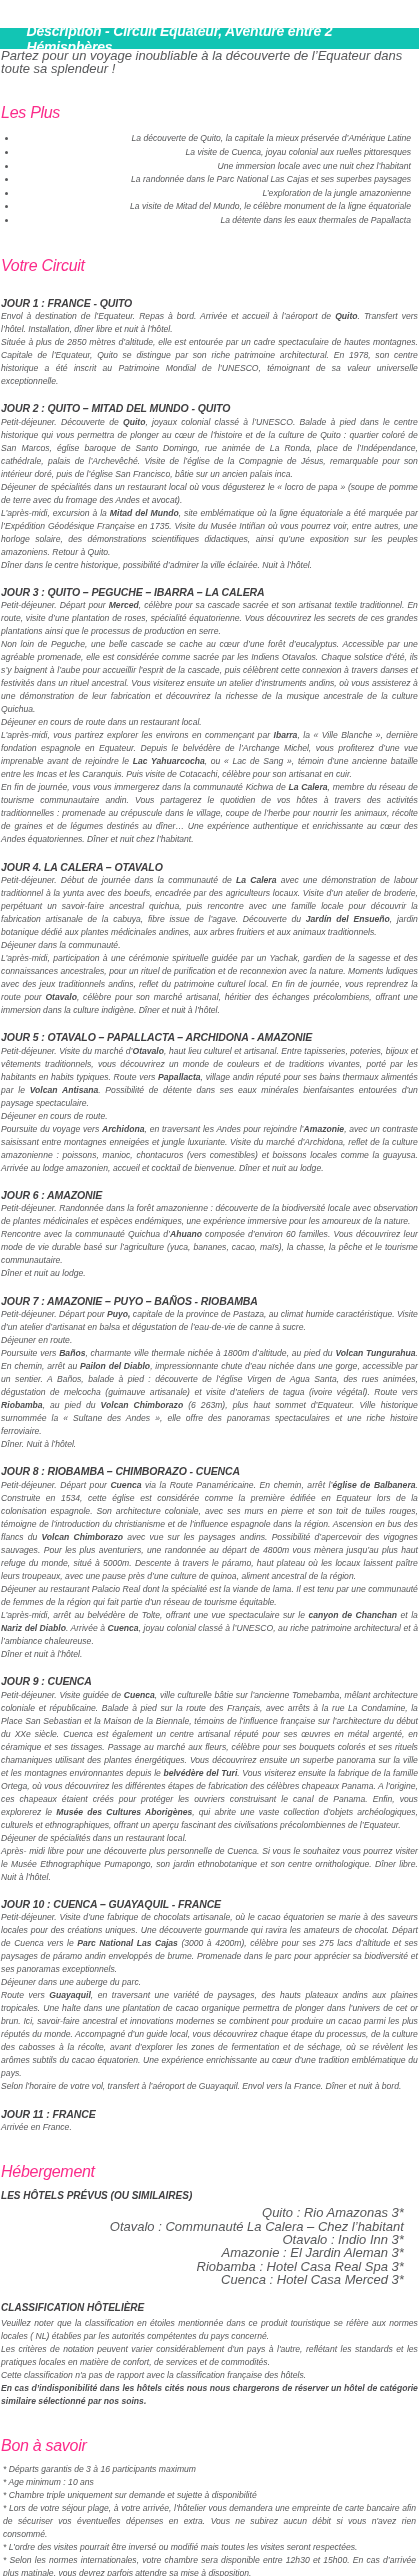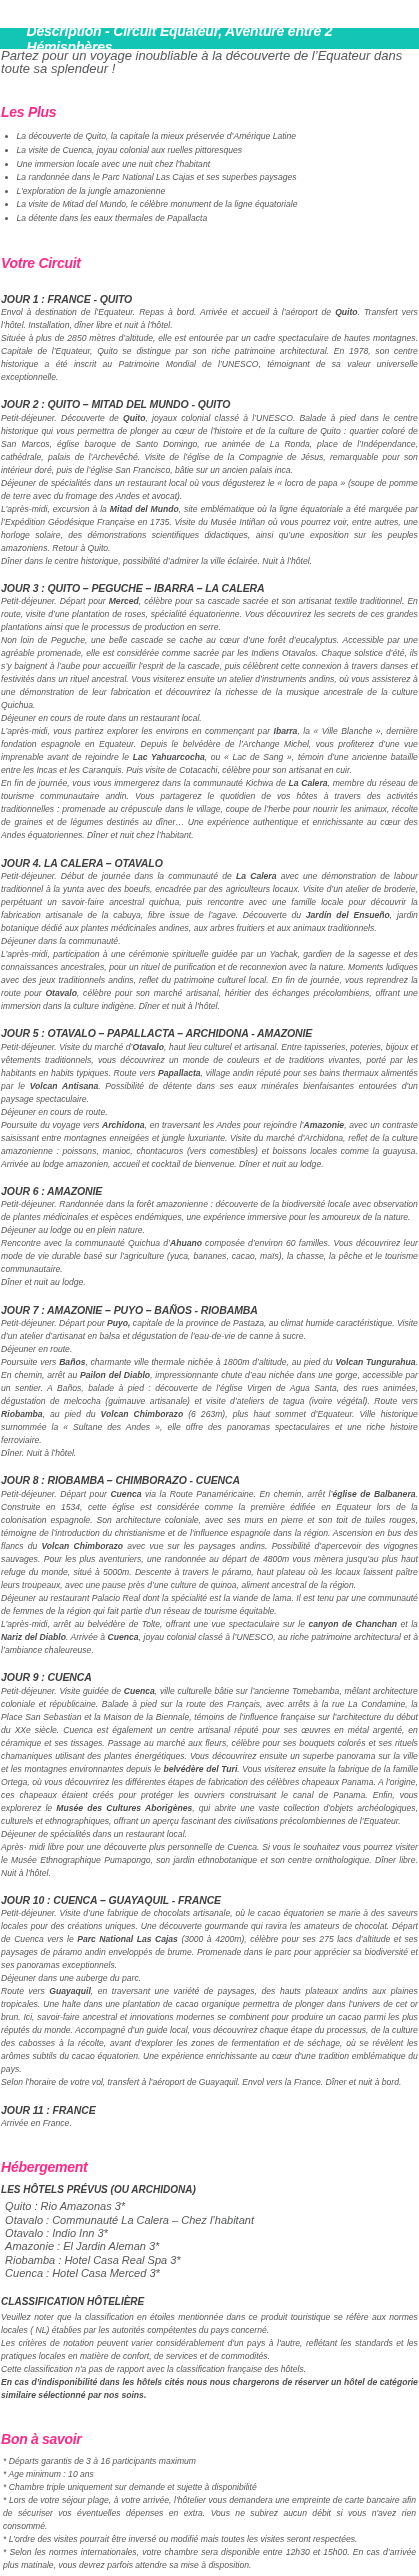--- a/index.html
+++ b/index.html
@@ -28,29 +28,30 @@
     font-style:italic;
     letter-spacing:-0.2px;
   }
   .intro{
     margin:0 1.1px 0 1.1px;
     font-size:13px;
     line-height:12.7px;
   }
   h1.pink{
     color:var(--pink,#fb2b8a);
-    font-size:14px;
-    font-weight:bold;
+    font-size:16px;
+    font-weight:normal;
     font-style:italic;
     margin:29px 1.1px 7.7px 1.1px;
     letter-spacing:-0.3px;
   }
   ul.plus-list{
     margin:10px 8px 0 0;
     padding:0 0 0 16.6px;
+    text-align:right;
   }
   ul.plus-list li{
     font-size:8.6px;
     line-height:13.6px;
     margin:0;
   }
   .day{margin:0 1.1px 0 1.1px;padding-top:13.3px;}
   .day h3{
     margin:0;
     font-size:10.5px;
@@ -69,23 +70,24 @@
   .day p b, .body-p b{color:#4d4e50;}
   .hotels{margin:3.3px 1.1px 0 1.1px;}
   .subhead{
     margin:14.4px 1.1px 0 1.1px;
     font-size:10px;
     font-weight:bold;
     color:#414042;
     line-height:14.4px;
   }
   .line{
-    margin:0 4px;
-    font-size:11px;
+    margin:0 14px;
+    font-size:13px;
     line-height:13.3px;
+    text-align:right;
   }
   .classif{margin-top:2.2px;}
   .classif .body-p{margin:0 1.1px;}
   .body-p.bold-p{font-weight:bold;color:#4d4e50;}
   .notes{margin-top:5.5px;}
   .notes .body-p{margin:0 3px;}
 </style>
 </head>
 <body style="--teal: #12c5b4; --pink: #fb2b8a;">
 
@@ -138,36 +140,36 @@
       </section>
       <section class="day">
         <h3>JOUR 5 : OTAVALO – PAPALLACTA – ARCHIDONA - AMAZONIE</h3>
         <p class="body-p"><span>Petit-déjeuner. Visite du marché d’</span><b>Otavalo</b><span>, haut lieu culturel et artisanal. Entre tapisseries, poteries, bijoux et vêtements traditionnels, vous découvrirez un monde de couleurs et de traditions vivantes, porté par les habitants en habits typiques. Route vers </span><b>Papallacta</b><span>, village andin réputé pour ses bains thermaux alimentés par le </span><b>Volcan Antisana</b><span>. Possibilité de détente dans ses eaux minérales bienfaisantes entourées d’un paysage spectaculaire.</span></p>
         <p class="body-p"><span>Déjeuner en cours de route.</span></p>
         <p class="body-p"><span>Poursuite du voyage vers </span><b>Archidona</b><span>, en traversant les Andes pour rejoindre l’</span><b>Amazonie</b><span>, avec un contraste saisissant entre montagnes enneigées et jungle luxuriante. Visite du marché d’Archidona, reflet de la culture amazonienne : poissons, manioc, chontacuros (vers comestibles) et boissons locales comme la guayusa. Arrivée au lodge amazonien, accueil et cocktail de bienvenue. Dîner et nuit au lodge.</span></p>
       </section>
       <section class="day">
         <h3>JOUR 6 : AMAZONIE</h3>
         <p class="body-p"><span>Petit-déjeuner. Randonnée dans la forêt amazonienne : découverte de la biodiversité locale avec observation de plantes médicinales et espèces endémiques, une expérience immersive pour les amoureux de la nature.</span></p>
-        <p class="body-p"><span>Déjeuner au lodge ou en plein nature.</span></p>
         <p class="body-p"><span>Rencontre avec la communauté Quichua d’</span><b>Ahuano</b><span> composée d’environ 60 familles. Vous découvrirez leur mode de vie durable basé sur l’agriculture (yuca, bananes, cacao, maïs), la chasse, la pêche et le tourisme communautaire.</span></p>
         <p class="body-p"><span>Dîner et nuit au lodge.</span></p>
       </section>
       <section class="day">
         <h3>JOUR 7 : AMAZONIE – PUYO – BAÑOS - RIOBAMBA</h3>
         <p class="body-p"><span>Petit-déjeuner. Départ pour </span><b>Puyo,</b><span> capitale de la province de Pastaza, au climat humide caractéristique. Visite d’un atelier d’artisanat en balsa et dégustation de l’eau-de-vie de canne à sucre.</span></p>
         <p class="body-p"><span>Déjeuner en route.</span></p>
         <p class="body-p"><span>Poursuite vers </span><b>Baños</b><span>, charmante ville thermale nichée à 1800m d’altitude, au pied du </span><b>Volcan Tungurahua</b><span>. En chemin, arrêt au </span><b>Pailon del Diablo</b><span>, impressionnante chute d’eau nichée dans une gorge, accessible par un sentier. A Baños, balade à pied : découverte de l’église Virgen de Agua Santa, des rues animées, dégustation de melcocha (guimauve artisanale) et visite d’ateliers de tagua (ivoire végétal). Route vers </span><b>Riobamba</b><span>, au pied du </span><b>Volcan Chimborazo</b><span> (6 263m), plus haut sommet d’Equateur. Ville historique surnommée la « Sultane des Andes », elle offre des panoramas spectaculaires et une riche histoire ferroviaire.</span></p>
         <p class="body-p"><span>Dîner. Nuit à l’hôtel.</span></p>
       </section>
       <section class="day">
         <h3>JOUR 8 : RIOBAMBA – CHIMBORAZO - CUENCA</h3>
         <p class="body-p"><span>Petit-déjeuner. Départ pour </span><b>Cuenca</b><span> via la Route Panaméricaine. En chemin, arrêt l’</span><b>église de Balbanera</b><span>. Construite en 1534, cette église est considérée comme la première édifiée en Equateur lors de la colonisation espagnole. Son architecture coloniale, avec ses murs en pierre et son toit de tuiles rouges, témoigne de l’introduction du christianisme et de l’influence espagnole dans la région. Ascension en bus des flancs du </span><b>Volcan Chimborazo</b><span> avec vue sur les paysages andins. Possibilité d’apercevoir des vigognes sauvages. Pour les plus aventuriers, une randonnée au départ de 4800m vous mènera jusqu’au plus haut refuge du monde, situé à 5000m. Descente à travers le páramo, haut plateau où les locaux laissent paître leurs troupeaux, avec une pause près d’une culture de quinoa, aliment ancestral de la région.</span></p>
         <p class="body-p"><span>Déjeuner au restaurant Palacio Real dont la spécialité est la viande de lama. Il est tenu par une communauté de femmes de la région qui fait partie d’un réseau de tourisme équitable.</span></p>
         <p class="body-p"><span>L’après-midi, arrêt au belvédère de Tolte, offrant une vue spectaculaire sur le </span><b>canyon de Chanchan</b><span> et la </span><b>Nariz del Diablo</b><span>. Arrivée à </span><b>Cuenca</b><span>, joyau colonial classé à l’UNESCO, au riche patrimoine architectural et à l’ambiance chaleureuse.</span></p>
+        <p class="body-p"><span>Dîner et nuit à l’hôtel.</span></p>
       </section>
       <section class="day">
         <h3>JOUR 9 : CUENCA</h3>
         <p class="body-p"><span>Petit-déjeuner. Visite guidée de </span><b>Cuenca</b><span>, ville culturelle bâtie sur l’ancienne Tomebamba, mêlant architecture coloniale et républicaine. Balade à pied sur la route des Français, avec arrêts à la rue La Condamine, la Place San Sebastian et la Maison de la Biennale, témoins de l’influence française sur l’architecture du début du XXe siècle. Cuenca est également un centre artisanal réputé pour ses œuvres en métal argenté, en céramique et ses tissages. Passage au marché aux fleurs, célèbre pour ses bouquets colorés et ses rituels chamaniques utilisant des plantes énergétiques. Vous découvrirez ensuite un superbe panorama sur la ville et les montagnes environnantes depuis le </span><b>belvédère del Turi</b><span>. Vous visiterez ensuite la fabrique de la famille Ortega, où vous découvrirez les différentes étapes de fabrication des célèbres chapeaux Panama. A l’origine, ces chapeaux étaient créés pour protéger les ouvriers construisant le canal de Panama. Enfin, vous explorerez le </span><b>Musée des Cultures Aborigènes</b><span>, qui abrite une vaste collection d’objets archéologiques, culturels et ethnographiques, offrant un aperçu fascinant des civilisations précolombiennes de l’Equateur.</span></p>
         <p class="body-p"><span>Déjeuner de spécialités dans un restaurant local.</span></p>
         <p class="body-p"><span>Après- midi libre pour une découverte plus personnelle de Cuenca. Si vous le souhaitez vous pourrez visiter le Musée Ethnographique Pumapongo, son jardin ethnobotanique et son centre ornithologique. Dîner libre. Nuit à l’hôtel.</span></p>
       </section>
       <section class="day">
         <h3>JOUR 10 : CUENCA – GUAYAQUIL - FRANCE</h3>
         <p class="body-p"><span>Petit-déjeuner. Visite d’une fabrique de chocolats artisanale, où le cacao équatorien se marie à des saveurs locales pour des créations uniques. Une découverte gourmande qui ravira les amateurs de chocolat. Départ de Cuenca vers le </span><b>Parc National Las Cajas</b><span> (3000 à 4200m), célèbre pour ses 275 lacs d’altitude et ses paysages de páramo andin enveloppés de brume. Promenade dans le parc pour apprécier sa biodiversité et ses panoramas exceptionnels.</span></p>
@@ -175,21 +177,21 @@
         <p class="body-p"><span>Route vers </span><b>Guayaquil</b><span>, en traversant une variété de paysages, des hauts plateaux andins aux plaines tropicales. Une halte dans une plantation de cacao organique permettra de plonger dans l’univers de cet or brun. Ici, savoir-faire ancestral et innovations modernes se combinent pour produire un cacao parmi les plus réputés du monde. Accompagné d’un guide local, vous découvrirez chaque étape du processus, de la culture des cabosses à la récolte, avant d’explorer les zones de fermentation et de séchage, où se révèlent les arômes subtils du cacao équatorien. Une expérience enrichissante au cœur d’une tradition emblématique du pays.</span></p>
         <p class="body-p"><span>Selon l’horaire de votre vol, transfert à l’aéroport de Guayaquil. Envol vers la France. Dîner et nuit à bord.</span></p>
       </section>
       <section class="day">
         <h3>JOUR 11 : FRANCE</h3>
         <p class="body-p"><span>Arrivée en France.</span></p>
       </section>
     </div>
 
   <h1 class="pink">Hébergement</h1>
-  <div class="subhead" style="margin-top:0">LES HÔTELS PRÉVUS (OU ARCHIDONA)</div>
+  <div class="subhead" style="margin-top:0">LES HÔTELS PRÉVUS (OU SIMILAIRES)</div>
   <div class="hotels" id="hotels-list">
       <div class="line">Quito : Rio Amazonas 3*</div>
       <div class="line">Otavalo : Communauté La Calera – Chez l’habitant</div>
       <div class="line">Otavalo : Indio Inn 3*</div>
       <div class="line">Amazonie : El Jardin Aleman 3*</div>
       <div class="line">Riobamba : Hotel Casa Real Spa 3*</div>
       <div class="line">Cuenca : Hotel Casa Merced 3*</div>
     </div>
 
   <div class="subhead">CLASSIFICATION HÔTELIÈRE</div>

